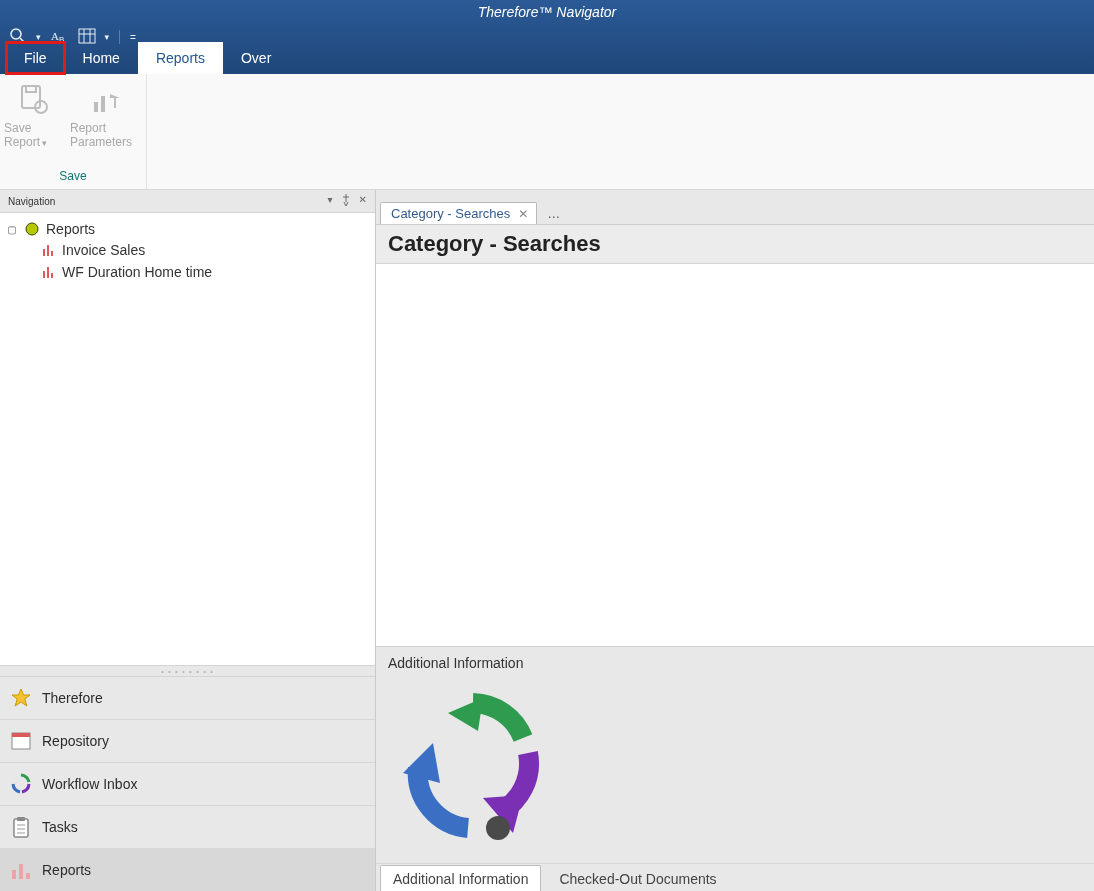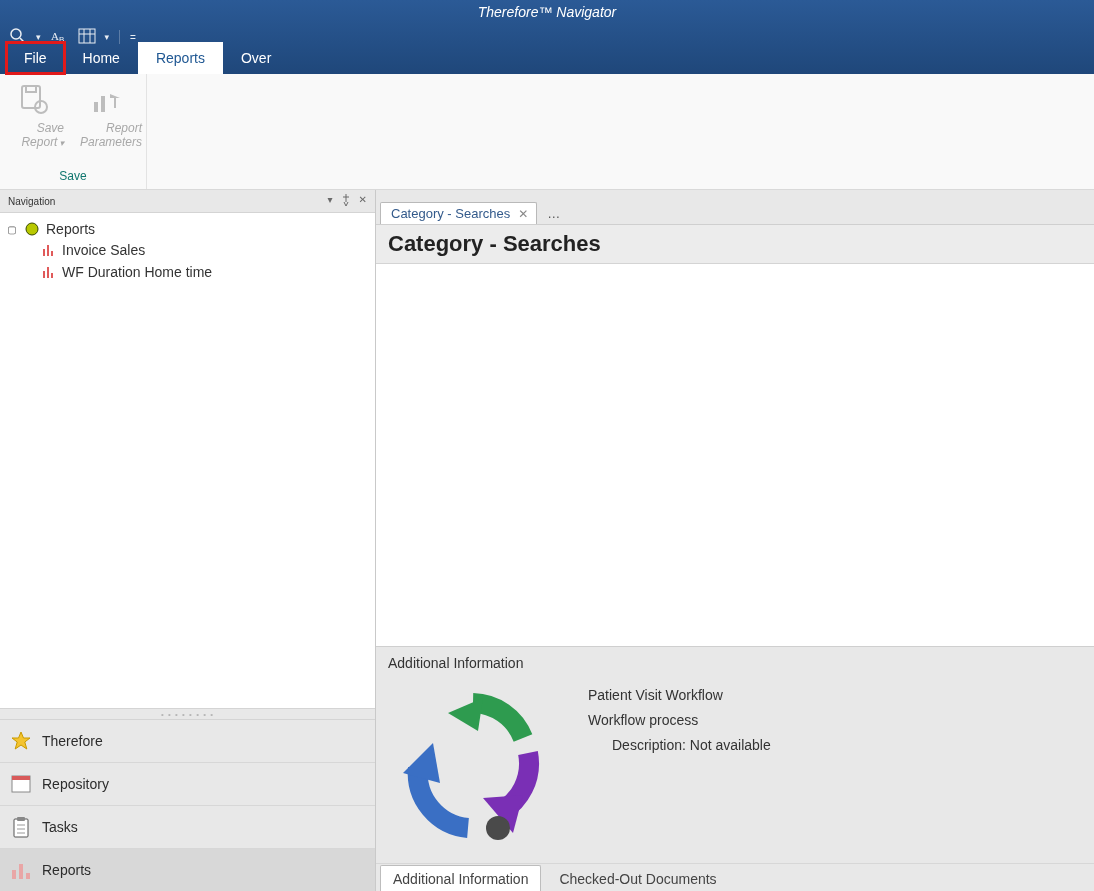--- a/index.html
+++ b/index.html
@@ -106,21 +106,21 @@
     font-size: 12px;
     line-height: 1.15;
     padding-top: 4px;
   }
   .rbtn .ricon {
     width: 36px; height: 36px;
     display:flex; align-items:center; justify-content:center;
     margin-bottom: 4px;
     color:#bdbdbd;
   }
-  .rbtn .lbl { text-align:right;font-style:italic; }
+  .rbtn .lbl { text-align:left; }
   .rbtn .lbl.caret::after { content:"\25BE"; margin-left:2px; font-size:9px;}
 
   
   .workspace {
     display: flex;
     height: calc(891px - 74px - 115px);
   }
 
   
   .navpanel {
@@ -375,20 +375,30 @@
         <span class="secicon">
           <svg width="20" height="18">
               <rect x="1" y="1" width="18" height="16" fill="#fff" stroke="#888"></rect>
               <rect x="1" y="1" width="18" height="4" fill="#d85a5a"></rect>
             </svg>
         </span>
         <span>Repository</span>
       </div>
       <div class="nav-sec">
         <span class="secicon">
+          <svg width="22" height="22">
+              <path d="M11 2 A9 9 0 0 1 19 9" stroke="#2e9b4f" stroke-width="3" fill="none"></path>
+              <path d="M19 11 A9 9 0 0 1 12 19" stroke="#7a2fb5" stroke-width="3" fill="none"></path>
+              <path d="M10 19 A9 9 0 0 1 3 11" stroke="#3a6fc4" stroke-width="3" fill="none"></path>
+            </svg>
+        </span>
+        <span>Workflow Inbox</span>
+      </div>
+      <div class="nav-sec">
+        <span class="secicon">
           <svg width="18" height="22">
               <rect x="2" y="3" width="14" height="18" rx="1" fill="#fff" stroke="#555"></rect>
               <rect x="5" y="1" width="8" height="4" rx="1" fill="#888"></rect>
               <line x1="5" y1="9" x2="13" y2="9" stroke="#999"></line>
               <line x1="5" y1="13" x2="13" y2="13" stroke="#999"></line>
               <line x1="5" y1="17" x2="13" y2="17" stroke="#999"></line>
             </svg>
         </span>
         <span>Tasks</span>
       </div>
@@ -427,24 +437,19 @@
 
           <path d="M140 70 A55 55 0 0 1 110 130" stroke="#7a2fb5" stroke-width="20" fill="none"></path>
           <polygon points="95,115 125,150 135,112" fill="#7a2fb5"></polygon>
 
           <path d="M80 145 A55 55 0 0 1 30 85" stroke="#3a6fc4" stroke-width="20" fill="none"></path>
           <polygon points="45,60 15,90 52,100" fill="#3a6fc4"></polygon>
 
           <circle cx="110" cy="145" r="12" fill="#4a4a4a"></circle>
         </svg>
       </div>
-      <div class="info-text">
-        <div>Patient Visit Workflow</div>
-        <div>Workflow process</div>
-        <div class="indent">Description: Not available</div>
-      </div>
     </div>
     <div class="info-tabs">
       <div class="info-tab selected">Additional Information</div>
       <div class="info-tab">Checked-Out Documents</div>
     </div>
   </div>
 </div>
 
 </body></html>

